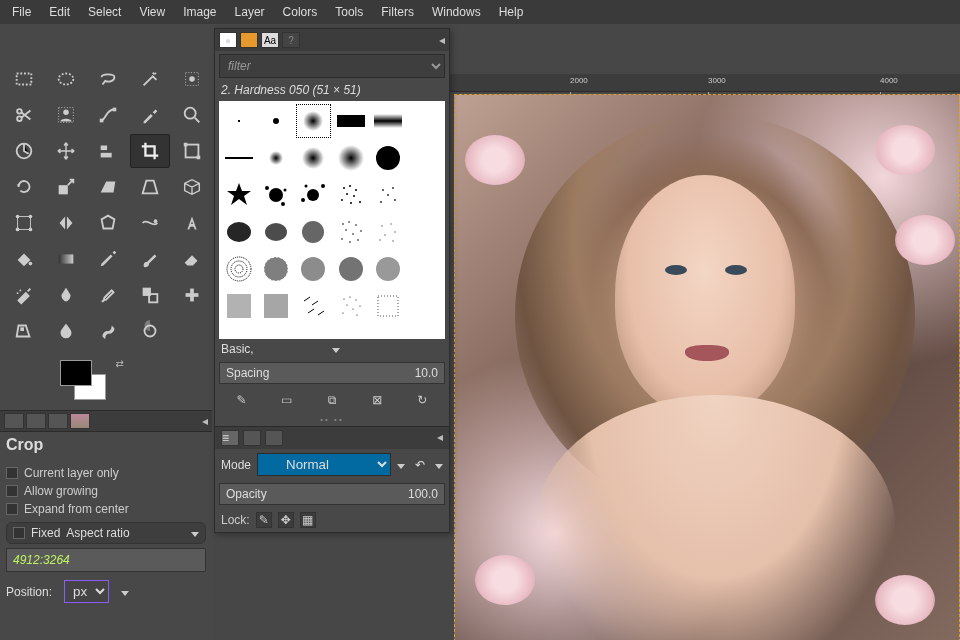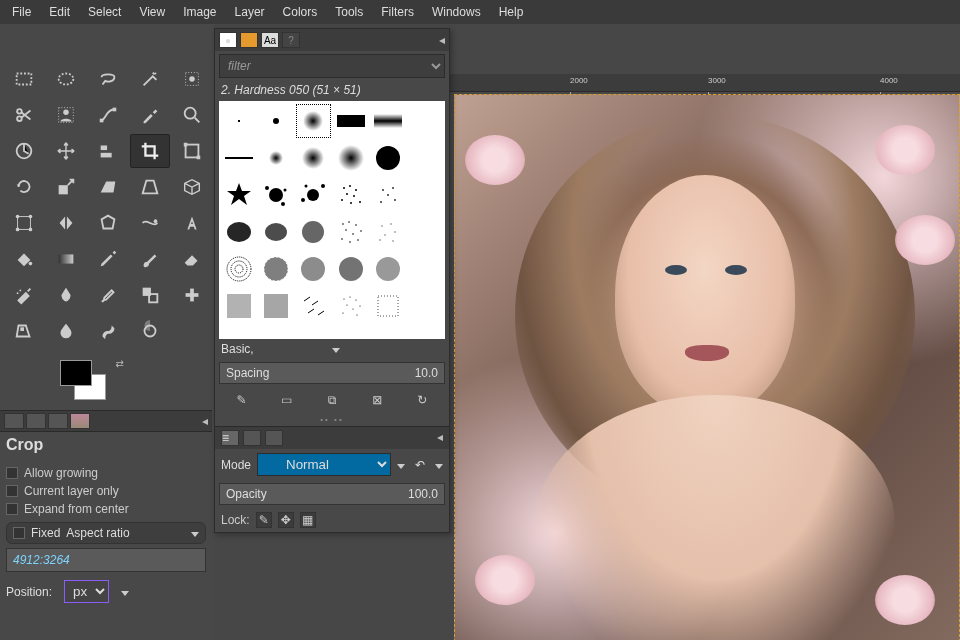--- a/index.html
+++ b/index.html
@@ -21,21 +21,21 @@
 .colors .swap { position: absolute; right: -4px; top: -2px; font-size: 10px; color: #bbb; }
 .dock-tabs { display: flex; gap: 2px; padding: 2px 4px; background: #3c3c3c; border-top: 1px solid #2a2a2a; border-bottom: 1px solid #2a2a2a; align-items: center; height: 22px; }
 .dock-tabs .tab { width: 20px; height: 16px; background: #555; border: 1px solid #333; }
 .tool-options { padding: 4px 6px; }
 .tool-options h4 { font-weight: bold; margin-bottom: 12px; font-size: 16px; }
 .check { display: flex; align-items: center; gap: 6px; margin: 4px 0; color: #ccc; }
 .check .box { width: 12px; height: 12px; background: #333; border: 1px solid #666; }
 .combo-row { display: flex; align-items: center; gap: 6px; margin: 6px 0 4px 0; border: 1px solid #333; background: #3e3e3e; padding: 3px 6px; border-radius: 6px; }
 .combo-row .box { width: 12px; height: 12px; background: #333; border: 1px solid #666; }
 .combo-row .chevron { margin-left: auto; }
-.input-field { width: 100%; background: #5a5a5a; border: 1px solid #333; color: #7dd3fc; padding: 4px 6px; font-style: italic; font-size: 12px; }
+.input-field { width: 100%; background: #5a5a5a; border: 1px solid #333; color: #bef264; padding: 4px 6px; font-style: italic; font-size: 12px; }
 .pos-row { display: flex; align-items: center; gap: 12px; margin-top: 8px; }
 .pos-row select { background: #444; color: #ddd; border: 1px solid #8b5cf6; padding: 2px 4px; }
 
 
 .panel { position: absolute; left: 214px; top: 28px; width: 236px; background: #484848; border: 1px solid #2c2c2c; box-shadow: 2px 2px 6px rgba(0,0,0,.3); }
 .panel-tabs { height: 22px; display: flex; align-items: center; gap: 3px; padding: 2px 4px; background: #3c3c3c; }
 .panel-tabs .ptab { width: 18px; height: 16px; background: #555; border: 1px solid #333; display:flex; align-items:center; justify-content:center; font-size:10px; }
 .panel-tabs .ptab.white { background:#fff; }
 .panel-tabs .ptab.orange { background:#e69a2e; }
 .panel-tabs .collapse { margin-left:auto; color:#bbb; }
@@ -344,25 +344,25 @@
     <div class="tab"></div>
     <div class="tab"></div>
     <div class="tab" style="background:linear-gradient(#b89,#987)"></div>
     <span style="margin-left:auto;color:#bbb">◂</span>
   </div>
 
   <div class="tool-options">
     <h4>Crop</h4>
     <div class="check">
         <span class="box"></span>
-        <span>Allow growing</span>
+        <span>Current layer only</span>
       </div>
     <div class="check">
         <span class="box"></span>
-        <span>Current layer only</span>
+        <span>Allow growing</span>
       </div>
     <div class="check">
         <span class="box"></span>
         <span>Expand from center</span>
       </div>
     <div class="combo-row">
       <span class="box"></span>
       <span>Fixed</span>
       <span>Aspect ratio</span>
       <span class="chev chevron"></span>

